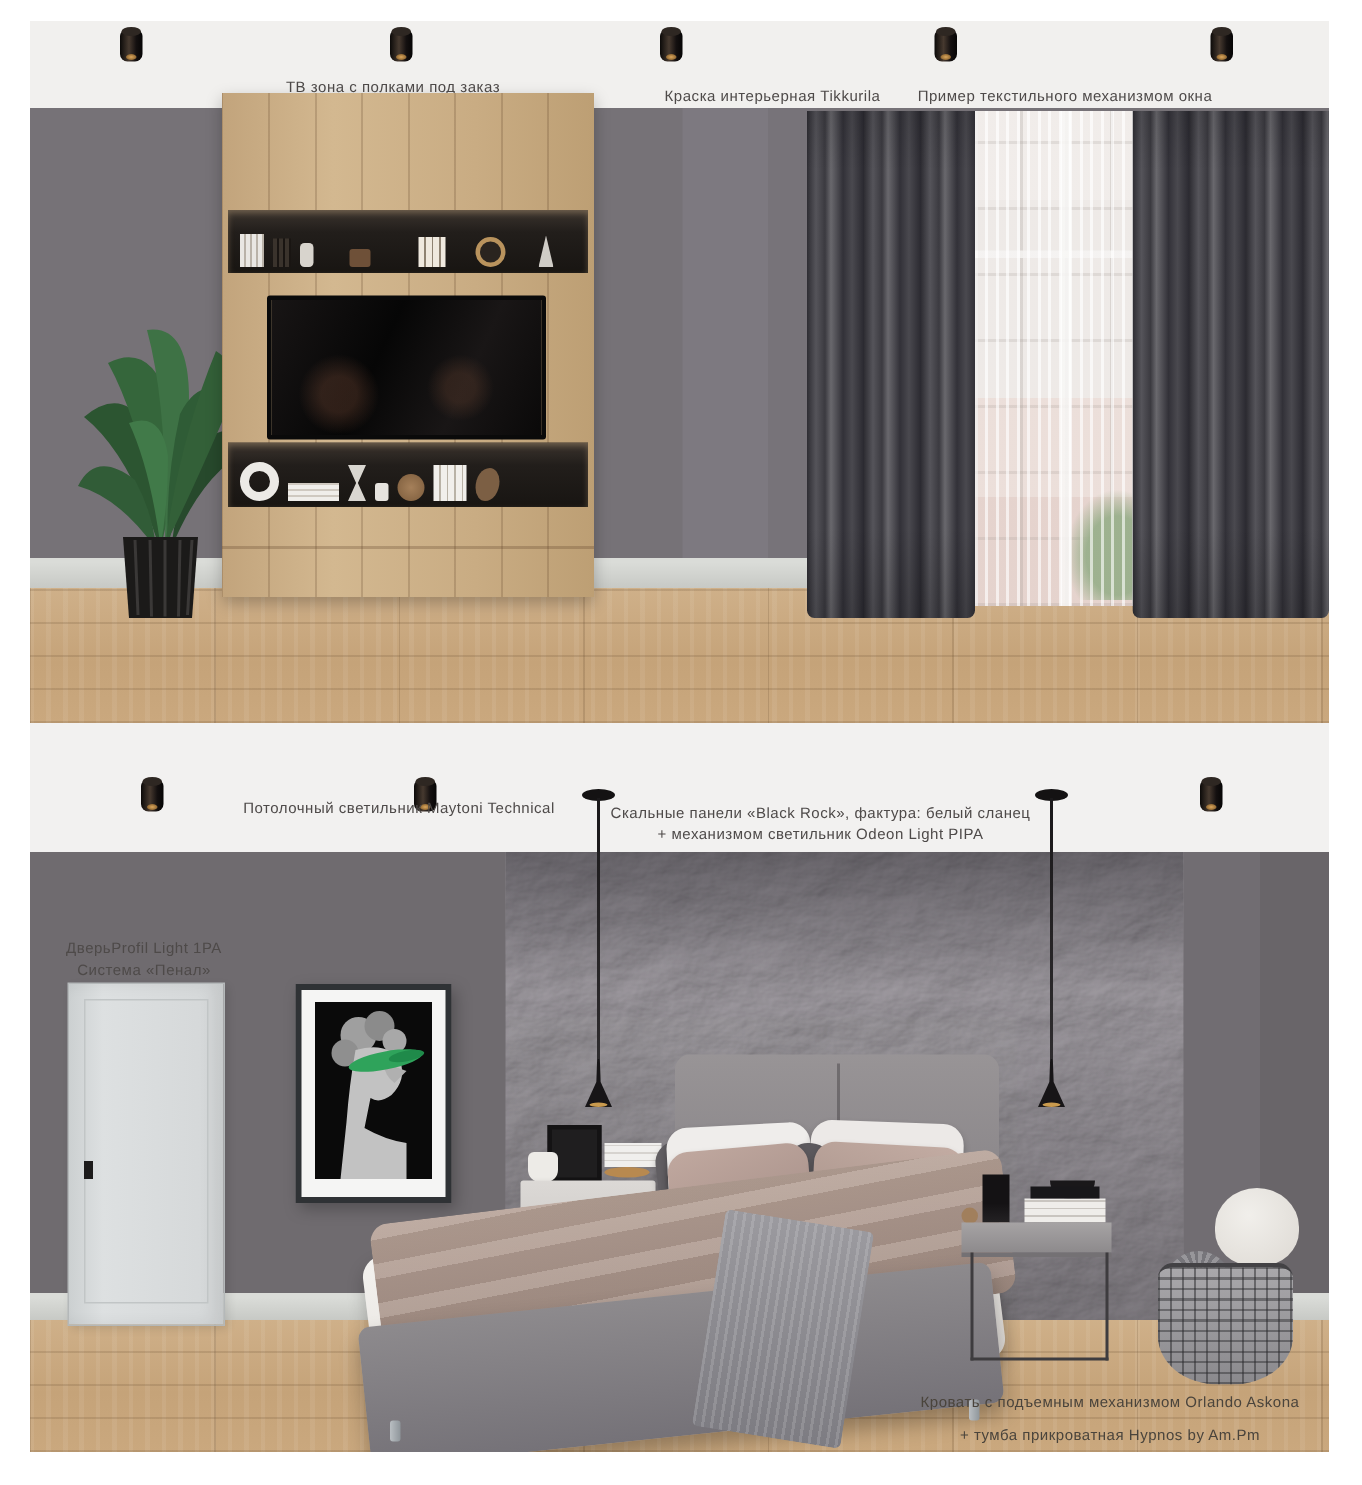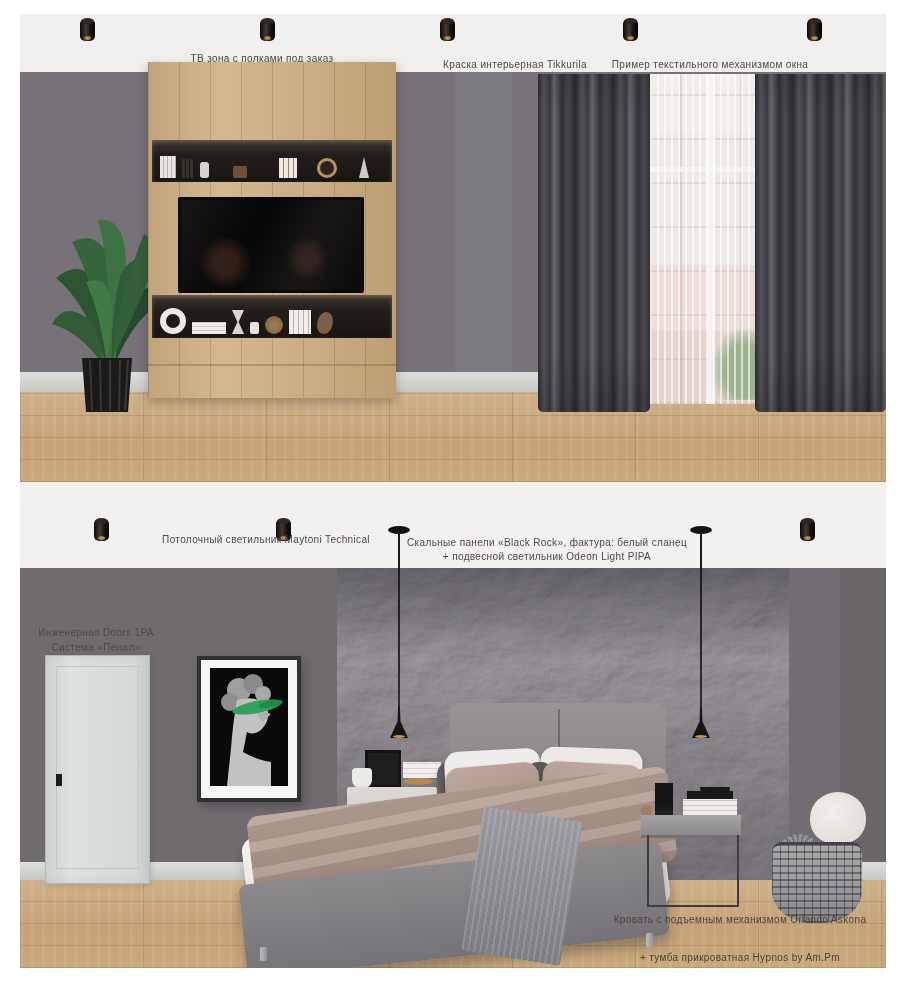--- a/index.html
+++ b/index.html
@@ -178,21 +178,21 @@
     <div class="abs" style="left:0;top:0;width:866px;height:86px;background:#f2f1f0;"></div>
 
     <div class="spot" style="left:74px;top:38px;"></div>
     <div class="spot" style="left:256px;top:38px;"></div>
     <div class="spot" style="left:780px;top:38px;"></div>
     <div class="canopy" style="left:368px;top:44px;"></div>
     <div class="canopy" style="left:670px;top:44px;"></div>
 
     <div class="lbl c" style="left:217px;top:51px;margin-left:29px;">Потолочный светильник Maytoni Technical</div>
     <div class="lbl c" style="left:527px;top:54px;">Скальные панели «Black Rock», фактура: белый сланец</div>
-    <div class="lbl c" style="left:527px;top:68px;">+ подвесной светильник Odeon Light PIPA</div>
+    <div class="lbl c" style="left:527px;top:68px;">+ механизмом светильник Odeon Light PIPA</div>
 
     <div class="abs wallB" style="left:0;top:86px;width:866px;height:312px;"></div>
     <div class="abs" style="left:769px;top:86px;width:51px;height:294px;background:#716d72;"></div>
     <div class="abs" style="left:820px;top:86px;width:46px;height:294px;background:#696569;"></div>
     <div class="abs baseboard" style="left:0;top:380px;width:866px;height:18px;"></div>
 
     <svg class="abs" style="left:317px;top:86px;" width="452" height="312">
       <defs>
         <filter id="rockF" x="0" y="0" width="100%" height="100%">
           <feTurbulence type="fractalNoise" baseFrequency="0.018 0.028" numOctaves="5" seed="8"></feTurbulence>
@@ -206,21 +206,21 @@
           <stop offset="1" stop-color="#19161a" stop-opacity="0.25"></stop>
         </linearGradient>
       </defs>
       <rect width="452" height="312" fill="#4b484f"></rect>
       <rect width="452" height="312" filter="url(#rockF)" opacity="0.85"></rect>
       <rect width="452" height="312" fill="url(#rockShade)"></rect>
     </svg>
 
     <div class="abs floor" style="left:0;top:398px;width:866px;height:88px;"></div>
 
-    <div class="lbl c" style="left:76px;top:144px;">Инженерная Doors 1PA</div>
+    <div class="lbl c" style="left:76px;top:144px;">ДверьProfil Light 1PA</div>
     <div class="lbl c" style="left:76px;top:159px;">Система «Пенал»</div>
     <div class="door" style="left:25px;top:173px;width:103px;height:227px;">
       <div class="handle" style="left:10px;top:118px;"></div>
     </div>
 
     <svg class="abs artshadow" style="left:177px;top:174px;" width="104" height="146" viewBox="0 0 104 146">
       <rect x="2" y="2" width="100" height="142" fill="#f5f5f4" stroke="#2f3235" stroke-width="4"></rect>
       <rect x="13" y="12" width="78" height="118" fill="#0a0a0a"></rect>
       <g>
         <circle cx="42" cy="34" r="12" fill="#9f9f9f"></circle>
@@ -273,16 +273,16 @@
       <div class="nsRframe" style="left:12px;top:58px;width:88px;height:70px;"></div>
     </div>
 
     <div class="abs" style="left:750px;top:300px;width:115px;height:140px;">
       <div class="abs" style="left:40px;top:10px;width:56px;height:52px;border-radius:50% 50% 45% 45%;background:radial-gradient(circle at 40% 35%,#f1efeb,#ddd9d3);"></div>
       <div class="abs" style="left:4px;top:52px;width:50px;height:58px;border-radius:50%;background:repeating-conic-gradient(from 0deg at 50% 30%,#97969a 0 10deg,#77767b 10deg 20deg);"></div>
       <div class="abs" style="left:46px;top:60px;width:38px;height:60px;border-radius:14px;background:repeating-linear-gradient(5deg,#c6c5c8 0 4px,#a7a6aa 4px 9px);"></div>
       <div class="basket" style="left:2px;top:60px;width:90px;height:78px;"></div>
     </div>
 
-    <div class="lbl c onwood" style="left:720px;top:431px;line-height:13px;">Кровать с подъемным механизмом Orlando Askona</div>
+    <div class="lbl c onwood" style="left:720px;top:447px;line-height:13px;">Кровать с подъемным механизмом Orlando Askona</div>
     <div class="lbl c onwood" style="left:720px;top:469px;line-height:13px;">+ тумба прикроватная Hypnos by Am.Pm</div>
   </div>
 </div>
 
 </body></html>

